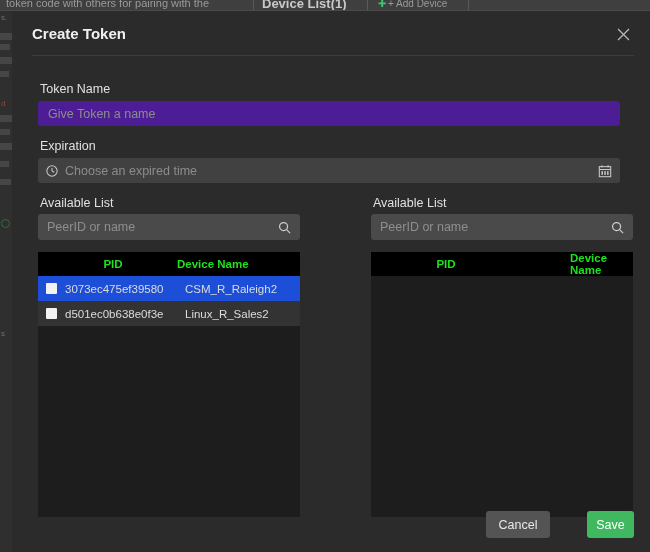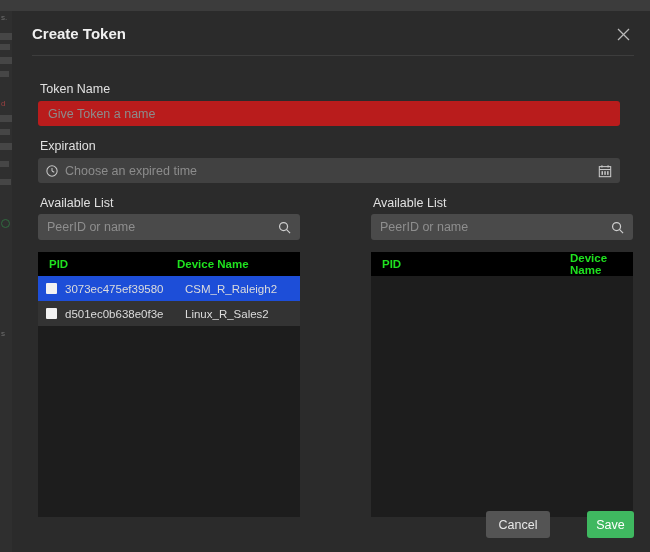--- a/index.html
+++ b/index.html
@@ -107,21 +107,21 @@
   .field-label {
     font-size: 12.5px; color: #e0e0e0;
     margin: 0 0 7px 2px;
   }
   .lbl-token { position: absolute; left: 22px; top: 26px; }
   .lbl-expiration { position: absolute; left: 22px; top: 83px; }
 
   .text-input {
     position: absolute;
     height: 25px;
-    background: #b91c1c;
+    background: #4c1d95;
     border: none; border-radius: 3px;
     color: #cfcfcf; font-size: 12.5px;
     font-family: "Liberation Sans", sans-serif;
     padding: 0 10px;
     outline: none;
   }
   .text-input::placeholder { color: #8c8c8c; }
   #token-name-input {
     left: 22px; top: 45px; width: 582px;
   }
@@ -177,21 +177,21 @@
   .panel-right { left: 355px; }
 
   .table-head {
     display: flex; align-items: center;
     height: 24px;
     background: #000000;
     font-size: 11.5px; font-weight: bold;
     color: #1fe21f;
     padding: 0 0 0 11px;
   }
-  .th-pid { width: 128px; }
+  .th-pid { width: 128px; text-align: center; }
   .th-dev { flex: 1; }
   .th-dev-right { flex: 1; text-align: left; padding-left: 60px; }
 
   .table-body { }
   .table-row {
     display: flex; align-items: center;
     height: 25px;
     font-size: 11.5px; color: #dcdcdc;
     padding-left: 8px;
   }
@@ -257,20 +257,29 @@
   }
   .btn-save {
     right: 16px; width: 47px;
     background: #3fb860; color: #ffffff;
   }
 </style>
 </head>
 <body>
 
 <div id="bg-layer">
+  <div class="bg-topbar">
+    <span class="bg-top-text">token code with others for pairing with the</span>
+    <span class="bg-sep" style="left:253px;"></span>
+    <span class="bg-top-title">Device List(1)</span>
+    <span class="bg-sep" style="left:367px;"></span>
+    <span class="bg-plus">✚</span>
+    <span class="bg-plus-label">+ Add Device</span>
+    <span class="bg-sep" style="left:468px;"></span>
+  </div>
   <div class="bg-right-dark"></div>
   <div class="bg-strip">
     <span class="bg-strip-txt" style="top:2px;">s.</span>
     <span class="bg-strip-block" style="top:22px;width:12px;height:7px;"></span>
     <span class="bg-strip-block" style="top:33px;width:10px;height:6px;"></span>
     <span class="bg-strip-block" style="top:46px;width:12px;height:7px;"></span>
     <span class="bg-strip-block" style="top:60px;width:9px;height:6px;"></span>
     <span class="bg-strip-txt bg-strip-red" style="top:88px;">d</span>
     <span class="bg-strip-block" style="top:104px;width:12px;height:7px;"></span>
     <span class="bg-strip-block" style="top:118px;width:10px;height:6px;"></span>

